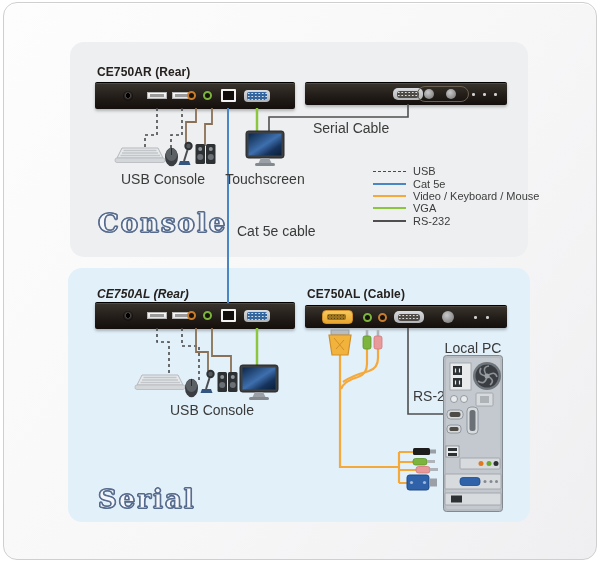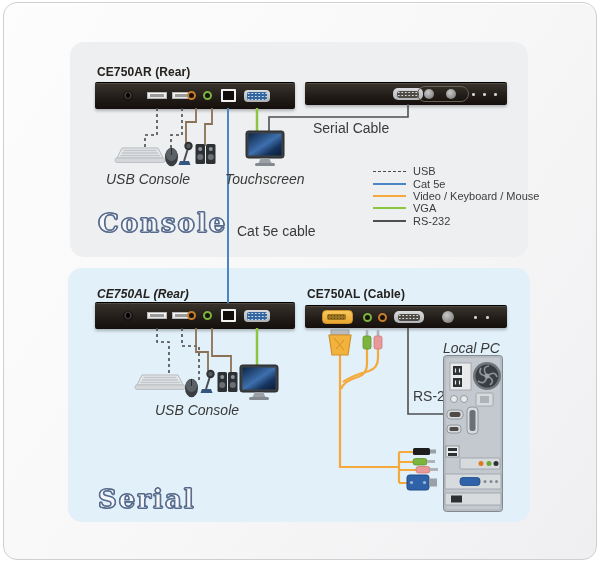--- a/index.html
+++ b/index.html
@@ -5,21 +5,21 @@
   html,body{margin:0;padding:0;background:#fff;}
   #stage{position:relative;width:600px;height:567px;background:#fff;overflow:hidden;
          font-family:"Liberation Sans",sans-serif;}
   .abs{position:absolute;}
   #card{position:absolute;left:3px;top:2px;width:592px;height:556px;border-radius:14px;
         border:1px solid #cfcfcf;background:linear-gradient(125deg,#fdfdfd 0%,#f7f7f8 55%,#efeff1 100%);
         box-shadow:inset 0 1px 0 #fff;}
   .section{position:absolute;border-radius:14px;}
   .title{position:absolute;font-size:12px;font-weight:600;color:#24211e;letter-spacing:.1px;}
   .lbl{position:absolute;font-size:14px;color:#3a3a3a;}
-  .center{font-style:italic;}
+  .center{text-align:center;}
   .sec-label{position:absolute;font-family:"DejaVu Serif",serif;font-size:26px;font-weight:bold;
              letter-spacing:2px;color:#f4f6f9;-webkit-text-stroke:1.2px #54698c;
              text-shadow:1px 0 0 #5a6e8f,-1px 0 0 #5a6e8f,0 1px 0 #5a6e8f,0 -1px 0 #5a6e8f;}
   
   .panel{position:absolute;border-radius:2px;background:linear-gradient(#3a342e,#221d18 55%,#140f0c);
          box-shadow:0 2px 3px rgba(40,40,40,.3),inset 0 1px 0 #524b43;border-top:1px solid #000;}
   .p{position:absolute;}
   .power{width:10px;height:10px;border-radius:50%;background:radial-gradient(circle at 50% 45%,#000 28%,#4a4440 34%,#141110 60%);}
   .usbp{width:20px;height:7px;background:linear-gradient(#fff,#dcdcdc);border-radius:1px;box-shadow:inset 0 0 0 1px #b5b5b5;}
   .usbp::after{content:"";position:absolute;left:3px;top:2px;right:3px;height:3px;background:#9a9a9a;}

